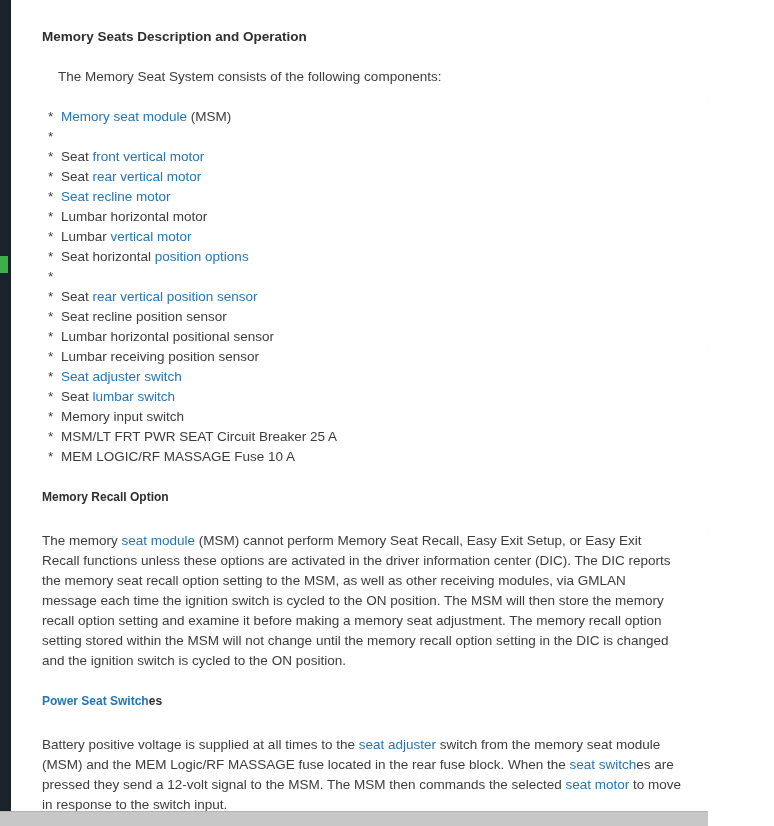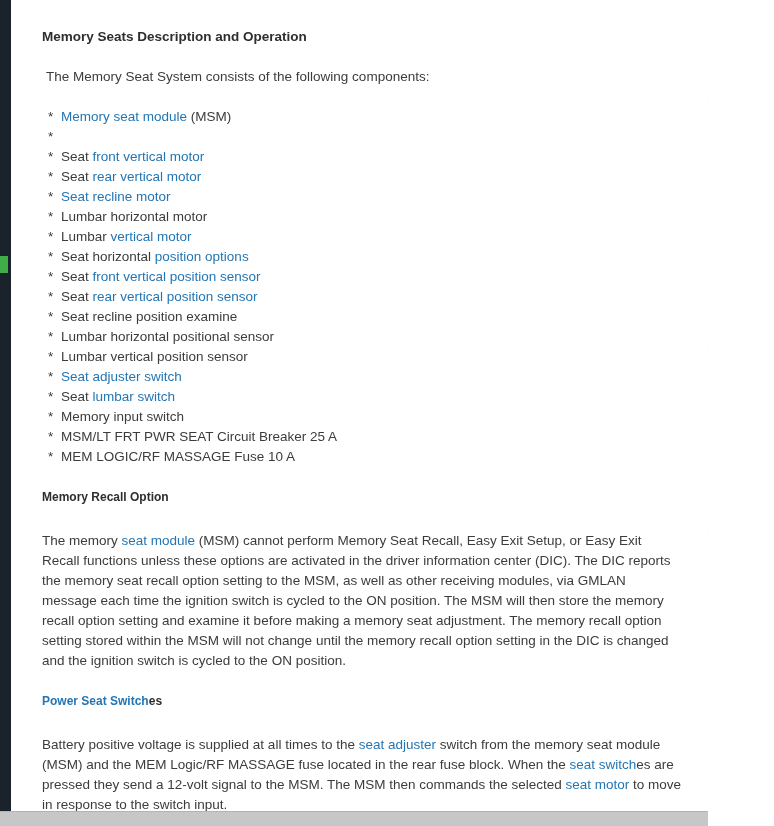--- a/index.html
+++ b/index.html
@@ -6,21 +6,21 @@
   html, body { margin: 0; padding: 0; }
   body { font-family: "Liberation Sans", sans-serif; background: #ffffff; }
 
   .screen { position: relative; width: 708px; height: 826px; overflow: hidden; background: #ffffff; }
 
   .left-strip { position: absolute; left: 0; top: 0; width: 11px; height: 811px; background: var(--strip, #1a232b); }
   .left-accent { position: absolute; left: 0; top: 256px; width: 8px; height: 17px; background: var(--accent, #3fae49); }
 
   .content { position: absolute; left: 42px; top: 0; width: 640px; color: var(--text, #3c3c3c); font-size: 13.5px; line-height: 20px; }
   .title { margin: 27px 0 0; font-size: 13.5px; line-height: 20px; font-weight: 700; color: var(--heading, #2e2e2e); }
-  .intro { margin: 20px 4px 0; }
+  .intro { margin: 20px 16px 0; }
   .components { list-style: none; margin: 20px 0 0; padding: 0 0 0 6px; }
   .components li { display: flex; }
   .bullet { flex: 0 0 13px; width: 13px; }
   .section { margin: 20px 0 0; font-size: 12px; line-height: 20px; font-weight: 700; color: var(--heading, #2e2e2e); }
   .body { margin: 24px 0 0; }
   .lnk { color: var(--link, #2476b3); text-decoration: none; }
   .section .lnk { font-weight: 700; margin-top: 33px; }
 
   .rail-icon { position: absolute; left: 710px; width: 47px; height: 47px; border-radius: 50%; border: 0; padding: 0;
                display: flex; align-items: center; justify-content: center; cursor: pointer;
@@ -72,37 +72,36 @@
         <li>
           <span class="bullet">*</span>
           <span class="li-text"><span>Lumbar </span><a href="#" class="lnk">vertical motor</a></span>
         </li>
         <li>
           <span class="bullet">*</span>
           <span class="li-text"><span>Seat horizontal </span><a href="#" class="lnk">position options</a></span>
         </li>
         <li>
           <span class="bullet">*</span>
-          <span class="li-text"><span>Seat </span><a href="#" class="lnk">front vertical position sensor</a></span>
         </li>
         <li>
           <span class="bullet">*</span>
           <span class="li-text"><span>Seat </span><a href="#" class="lnk">rear vertical position sensor</a></span>
         </li>
         <li>
           <span class="bullet">*</span>
-          <span class="li-text"><span>Seat recline position examine</span></span>
+          <span class="li-text"><span>Seat recline position sensor</span></span>
         </li>
         <li>
           <span class="bullet">*</span>
           <span class="li-text"><span>Lumbar horizontal positional sensor</span></span>
         </li>
         <li>
           <span class="bullet">*</span>
-          <span class="li-text"><span>Lumbar vertical position sensor</span></span>
+          <span class="li-text"><span>Lumbar receiving position sensor</span></span>
         </li>
         <li>
           <span class="bullet">*</span>
           <span class="li-text"><a href="#" class="lnk">Seat adjuster switch</a></span>
         </li>
         <li>
           <span class="bullet">*</span>
           <span class="li-text"><span>Seat </span><a href="#" class="lnk">lumbar switch</a></span>
         </li>
         <li>

